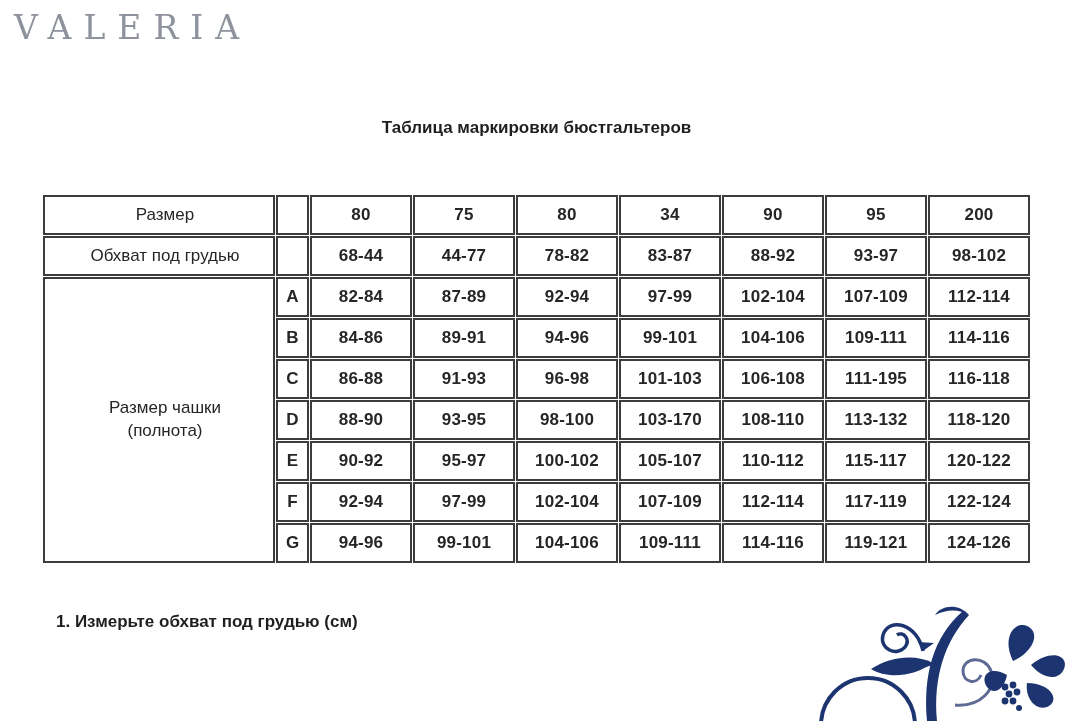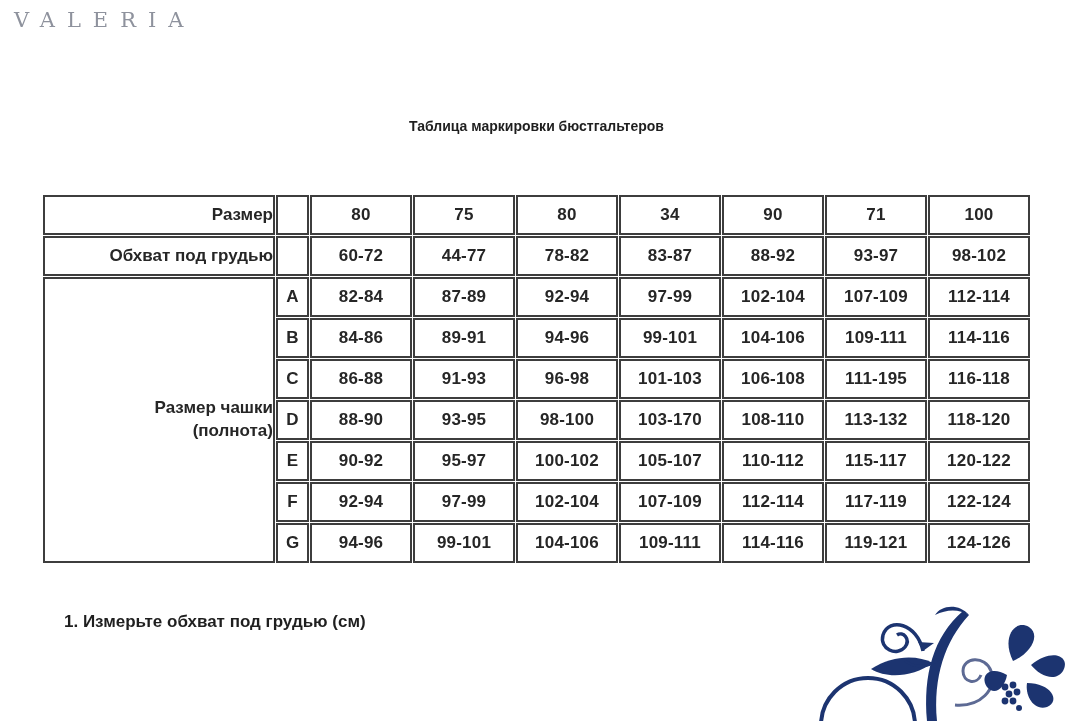--- a/index.html
+++ b/index.html
@@ -7,48 +7,48 @@
   body {
     position:relative;
     background:#ffffff;
     font-family:"Liberation Sans","DejaVu Sans",sans-serif;
     color:#262626;
     overflow:hidden;
   }
   .logo {
     position:absolute; left:14px; top:8px;
     font-family:"DejaVu Serif","Liberation Serif",serif;
-    font-size:21px; letter-spacing:12px; color:#8e929d; font-weight:400;
+    font-size:33px; letter-spacing:12px; color:#8e929d; font-weight:400;
     white-space:nowrap;
   }
   .title {
     position:absolute; top:118px; left:0; width:100%;
-    text-align:center; font-size:14px; font-weight:bold; color:#1f1f1f;
+    text-align:center; font-size:17px; font-weight:bold; color:#1f1f1f;
   }
   table.size-table {
     position:absolute; left:42px; top:194px;
     border-collapse:separate; border-spacing:1px;
     background:#ffffff;
   }
   table.size-table td {
     border:2px solid #3d3d3d;
     height:40px;
     font-size:17px;
     vertical-align:middle;
     background:#ffffff;
   }
-  td.lbl { width:232px; text-align:right; padding-left:12px; font-weight:bold; }
+  td.lbl { width:232px; text-align:center; padding-left:12px; font-weight:normal; }
   td.cupcol { width:33px; text-align:center; font-weight:bold; }
   td.val { width:102px; text-align:center; font-weight:bold; letter-spacing:0.2px; }
   td.peach { background:#f9e3c3; }
   td.lav { background:#cac6e2; }
   .cuplbl-text { display:inline-block; max-width:175px; line-height:1.35; }
   .instructions {
     position:absolute; left:56px; top:612px;
-    font-size:17px; font-weight:bold; color:#1f1f1f;margin-left:8px;
+    font-size:17px; font-weight:bold; color:#1f1f1f;
   }
   .instructions p { margin:0 0 23px 0; }
   .ornament { position:absolute; right:0; bottom:0; }
 </style>
 </head>
 <body>
 
 <div class="logo">VALERIA</div>
 
 <div class="title">Таблица маркировки бюстгальтеров</div>
@@ -56,27 +56,27 @@
 <table class="size-table">
   <tbody>
     <tr>
       <td class="lbl peach">Размер</td>
       <td class="cupcol peach"></td>
       <td class="val peach">80</td>
       <td class="val peach">75</td>
       <td class="val peach">80</td>
       <td class="val peach">34</td>
       <td class="val peach">90</td>
-      <td class="val peach">71</td>
-      <td class="val peach">100</td>
+      <td class="val peach">95</td>
+      <td class="val peach">200</td>
     </tr>
     <tr>
       <td class="lbl peach">Обхват под грудью</td>
       <td class="cupcol"></td>
-      <td class="val">60-72</td>
+      <td class="val">68-44</td>
       <td class="val">44-77</td>
       <td class="val">78-82</td>
       <td class="val">83-87</td>
       <td class="val">88-92</td>
       <td class="val">93-97</td>
       <td class="val">98-102</td>
     </tr>
   <tr>
         <td class="lbl peach" rowspan="7"><span class="cuplbl-text">Размер чашки (полнота)</span></td>
         <td class="cupcol lav">A</td>

